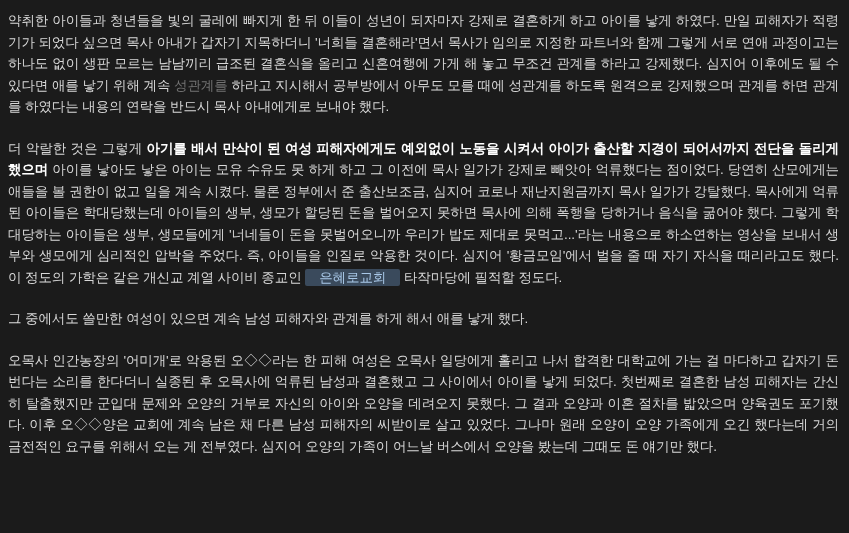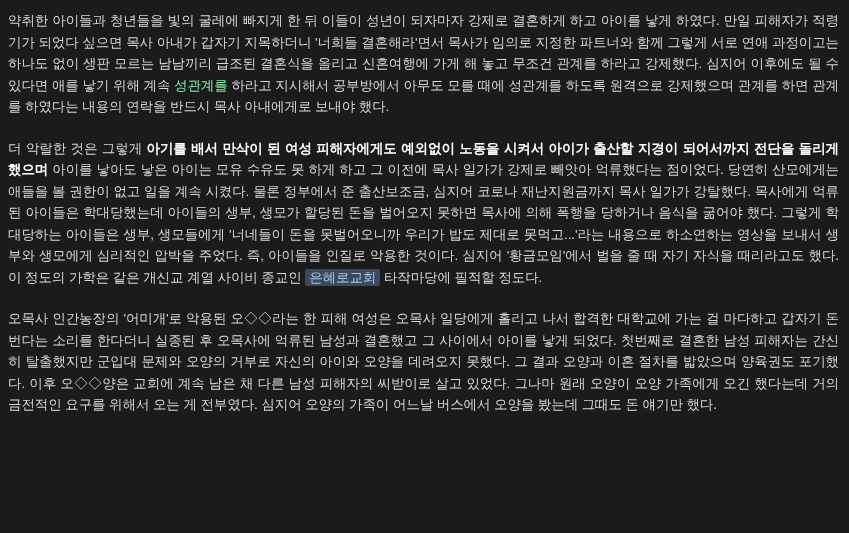--- a/index.html
+++ b/index.html
@@ -27,33 +27,34 @@
     letter-spacing: -0.1px;
     text-align: justify;
     color: #d8d8d8;
     margin: 0 0 20px 0;
     word-break: break-all;
   }
   .para:last-child {
     margin-bottom: 16px;
   }
   .hl-pink {
-    color: #86efac;
+    color: #737373;
   }
   .hl-strong {
     font-weight: bold;
     color: #ffffff;
   }
   .hl-box {
     background: #3a4a5c;
     color: #a9c8e8;
-    padding: 1px 4px;
+    padding: 1px 14px;
     border-radius: 2px;
   }
 </style>
 </head>
 <body>
 
 <div class="page">
   <p class="para">약취한 아이들과 청년들을 빛의 굴레에 빠지게 한 뒤 이들이 성년이 되자마자 강제로 결혼하게 하고 아이를 낳게 하였다. 만일 피해자가 적령기가 되었다 싶으면 목사 아내가 갑자기 지목하더니 '너희들 결혼해라'면서 목사가 임의로 지정한 파트너와 함께 그렇게 서로 연애 과정이고는 하나도 없이 생판 모르는 남남끼리 급조된 결혼식을 올리고 신혼여행에 가게 해 놓고 무조건 관계를 하라고 강제했다. 심지어 이후에도 될 수 있다면 애를 낳기 위해 계속 <span class="hl-pink">성관계를</span> 하라고 지시해서 공부방에서 아무도 모를 때에 성관계를 하도록 원격으로 강제했으며 관계를 하면 관계를 하였다는 내용의 연락을 반드시 목사 아내에게로 보내야 했다.</p>
   <p class="para">더 악랄한 것은 그렇게 <span class="hl-strong">아기를 배서 만삭이 된 여성 피해자에게도 예외없이 노동을 시켜서 아이가 출산할 지경이 되어서까지 전단을 돌리게 했으며</span> 아이를 낳아도 낳은 아이는 모유 수유도 못 하게 하고 그 이전에 목사 일가가 강제로 빼앗아 억류했다는 점이었다. 당연히 산모에게는 애들을 볼 권한이 없고 일을 계속 시켰다. 물론 정부에서 준 출산보조금, 심지어 코로나 재난지원금까지 목사 일가가 강탈했다. 목사에게 억류된 아이들은 학대당했는데 아이들의 생부, 생모가 할당된 돈을 벌어오지 못하면 목사에 의해 폭행을 당하거나 음식을 굶어야 했다. 그렇게 학대당하는 아이들은 생부, 생모들에게 '너네들이 돈을 못벌어오니까 우리가 밥도 제대로 못먹고...'라는 내용으로 하소연하는 영상을 보내서 생부와 생모에게 심리적인 압박을 주었다. 즉, 아이들을 인질로 악용한 것이다. 심지어 '황금모임'에서 벌을 줄 때 자기 자식을 때리라고도 했다. 이 정도의 가학은 같은 개신교 계열 사이비 종교인 <span class="hl-box">은혜로교회</span> 타작마당에 필적할 정도다.</p>
+  <p class="para">그 중에서도 쓸만한 여성이 있으면 계속 남성 피해자와 관계를 하게 해서 애를 낳게 했다.</p>
   <p class="para">오목사 인간농장의 '어미개'로 악용된 오◇◇라는 한 피해 여성은 오목사 일당에게 홀리고 나서 합격한 대학교에 가는 걸 마다하고 갑자기 돈 번다는 소리를 한다더니 실종된 후 오목사에 억류된 남성과 결혼했고 그 사이에서 아이를 낳게 되었다. 첫번째로 결혼한 남성 피해자는 간신히 탈출했지만 군입대 문제와 오양의 거부로 자신의 아이와 오양을 데려오지 못했다. 그 결과 오양과 이혼 절차를 밟았으며 양육권도 포기했다. 이후 오◇◇양은 교회에 계속 남은 채 다른 남성 피해자의 씨받이로 살고 있었다. 그나마 원래 오양이 오양 가족에게 오긴 했다는데 거의 금전적인 요구를 위해서 오는 게 전부였다. 심지어 오양의 가족이 어느날 버스에서 오양을 봤는데 그때도 돈 얘기만 했다.</p>
 </div>
 
 </body></html>

